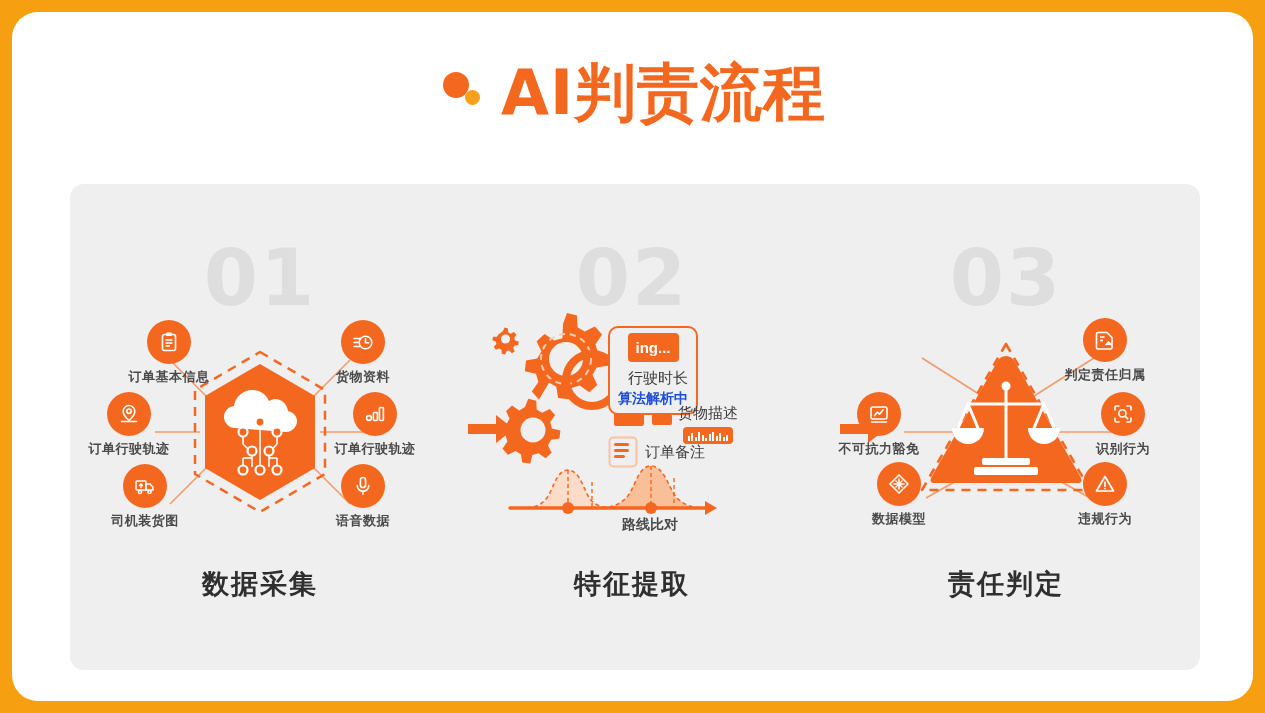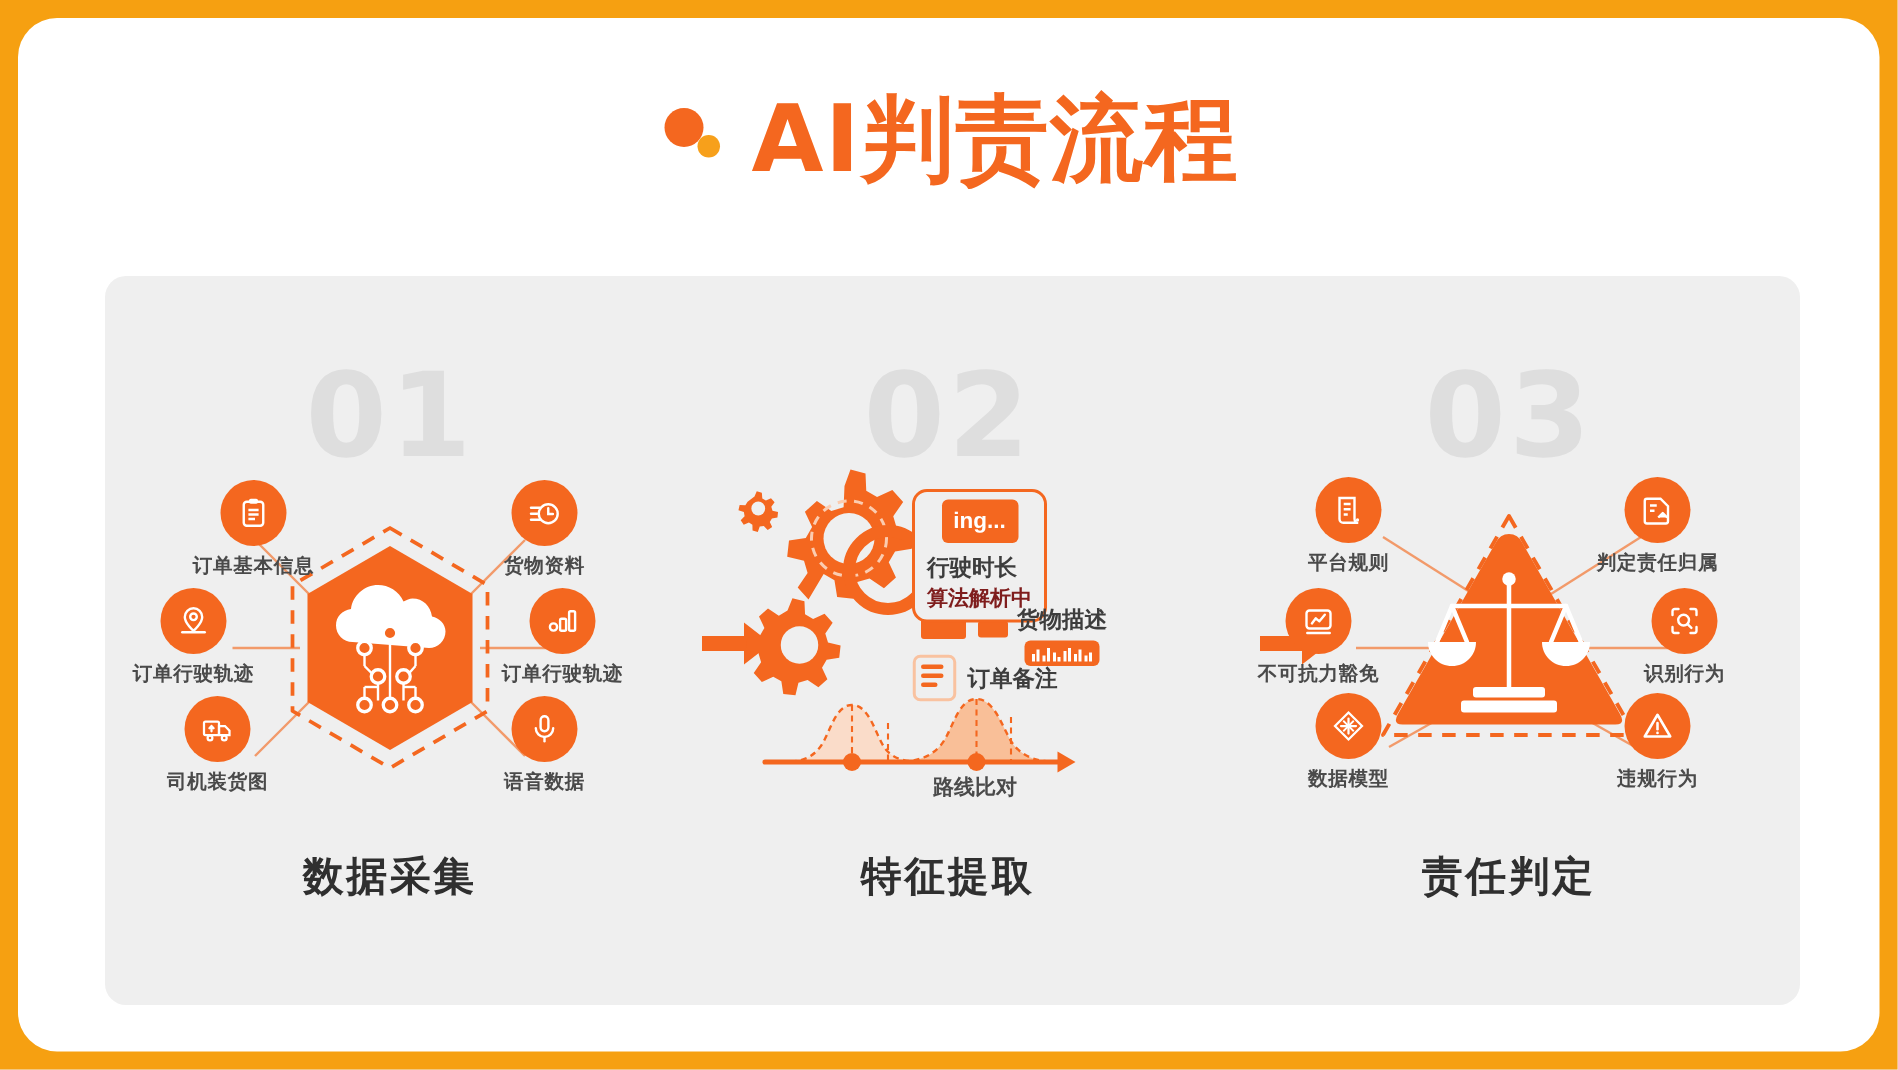--- a/index.html
+++ b/index.html
@@ -147,28 +147,29 @@
   #arrow2 { left: 770px; }
 
   .svg-layer {
     position: absolute;
     left: 0; top: 0;
     width: 100%; height: 100%;
     pointer-events: none;
   }
   .lbl-bold {
     font-size: 15px;
-    font-weight: bold;
+    font-weight: normal;
     color: #3D3D3D;
     white-space: nowrap;
+    text-align: right;
   }
   .lbl-orange {
     font-size: 14px;
     font-weight: bold;
-    color: #7f1d1d;
+    color: #1d4ed8;
     white-space: nowrap;
   }
   .ing-box {
     background: #F4671F;
     color: #fff;
     font-size: 15px;
     font-weight: bold;
     border-radius: 4px;
     padding: 7px 8px;
     line-height: 1;
@@ -479,32 +480,20 @@
           </g>
           <g fill="#ffffff">
             <circle cx="184" cy="74" r="4.5"></circle>
             <path d="M130 116h32c0 9-7 16-16 16s-16-7-16-16z"></path>
             <path d="M206 116h32c0 9-7 16-16 16s-16-7-16-16z"></path>
             <rect x="160" y="146" width="48" height="7" rx="2"></rect>
             <rect x="152" y="155" width="64" height="8" rx="2"></rect>
           </g>
         </svg>
 
-        <div class="node" style="left:34px; top:6px;">
-          <div class="bubble">
-            <svg width="24" height="24" viewBox="0 0 24 24" fill="none" stroke="#fff" stroke-width="1.6">
-              <path d="M6 4h10v14a2.5 2.5 0 0 0 2.5 2.5H8.5A2.5 2.5 0 0 1 6 18z"></path>
-              <line x1="8.8" y1="8" x2="13.4" y2="8"></line>
-              <line x1="8.8" y1="11.5" x2="13.4" y2="11.5"></line>
-              <line x1="8.8" y1="15" x2="11.5" y2="15"></line>
-              <circle cx="18" cy="18.6" r="1.1" fill="#fff" stroke="none"></circle>
-            </svg>
-          </div>
-          <div class="nlabel">平台规则</div>
-        </div>
 
         <div class="node" style="left:14px; top:80px;">
           <div class="bubble">
             <svg width="24" height="24" viewBox="0 0 24 24" fill="none" stroke="#fff" stroke-width="1.6">
               <rect x="4" y="5" width="16" height="12" rx="2"></rect>
               <path d="M7.6 13.6l2.6-3.4 2.4 2 3.6-4.4" stroke-linecap="round" stroke-linejoin="round"></path>
               <line x1="4.5" y1="20" x2="19.5" y2="20" stroke-linecap="round"></line>
             </svg>
           </div>
           <div class="nlabel">不可抗力豁免</div>

